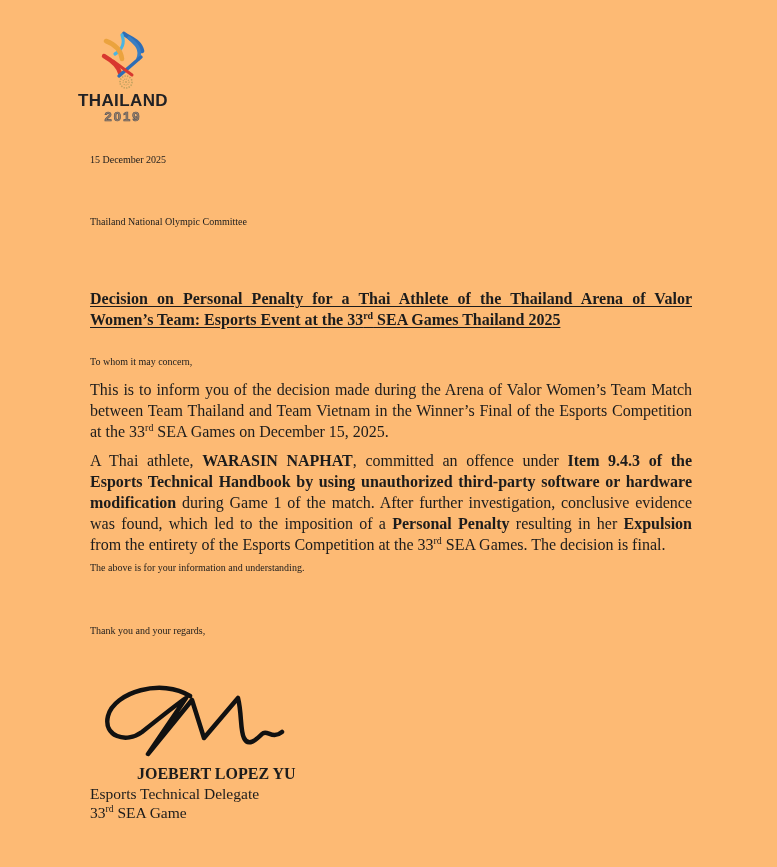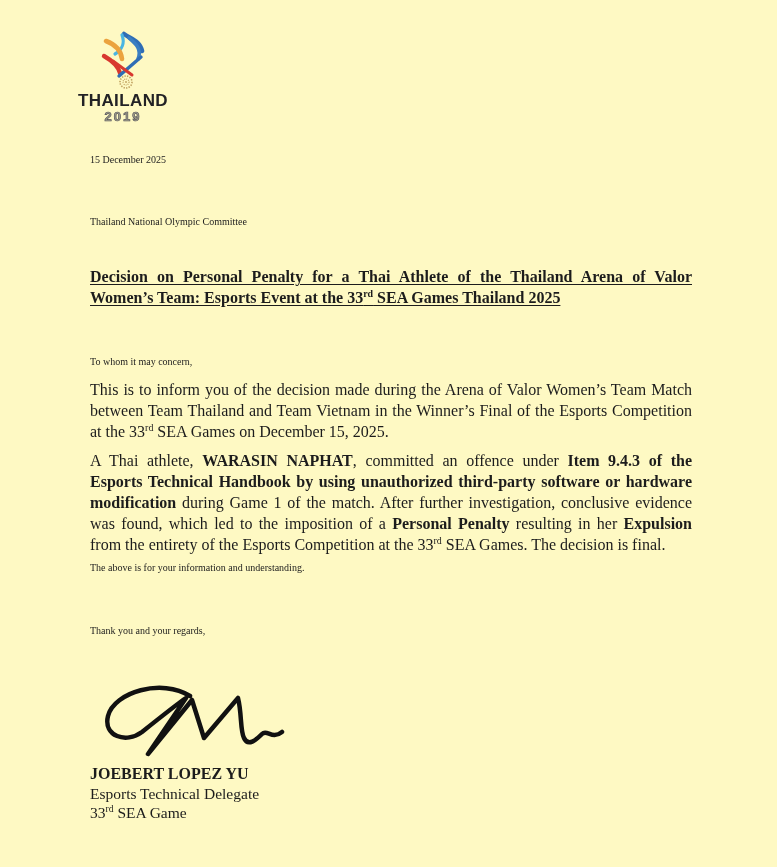--- a/index.html
+++ b/index.html
@@ -1,20 +1,20 @@
 <!DOCTYPE html>
 <html><head>
 <meta charset="utf-8">
 <style>
   html, body { margin: 0; padding: 0; background: #ffffff; }
   .page {
     position: relative;
     width: 777px;
     height: 867px;
-    background: #fef9c3;
+    background: #fdba74;
     font-family: "Liberation Serif", serif;
     color: #1c1c1c;
     overflow: hidden;
   }
   
   .logo {
     position: absolute;
     left: 75px;
     top: 31px;
     width: 96px;
@@ -53,21 +53,21 @@
     font-size: 16px;
     line-height: 21px;
     text-align: justify;
     margin: 0;
   }
   .b { font-weight: bold; margin-top: 48px; }
   sup { font-size: 0.62em; line-height: 0; vertical-align: super; }
   
   .signature { position: absolute; left: 92px; top: 674px; }
   .signer { position: absolute; left: 90px; top: 764px; line-height: 19.5px; }
-  .signer-name { font-weight: bold; font-size: 16px; }
+  .signer-name { font-weight: bold; font-size: 16px; margin-left: 47px; }
   .signer-role, .signer-org { font-size: 15.5px; }
 </style>
 </head>
 <body>
 
 <div class="page">
 
   <div class="logo">
     <svg class="logo-emblem" width="50" height="60" viewBox="0 0 50 60" fill="none">
       <g stroke-linecap="round" fill="none">
@@ -86,21 +86,21 @@
       </g>
     </svg>
     <div class="logo-wordmark">THAILAND</div>
     <div class="logo-year">2019</div>
   </div>
 
   <div class="abs line" style="top:149px">15 December 2025</div>
 
   <div class="abs line" style="top:211px">Thailand National Olympic Committee</div>
 
-  <div class="abs title" style="top:266px">
+  <div class="abs title" style="top:288px">
     <div class="jl">Decision on Personal Penalty for a Thai Athlete of the Thailand Arena of Valor</div>
     <div><span>Women’s Team: Esports Event at the 33</span><sup>rd</sup><span> SEA Games Thailand 2025</span></div>
   </div>
 
   <div class="abs line" style="top:351px">To whom it may concern,</div>
 
   <p class="abs para" style="top:379px"><span>This is to inform you of the decision made during the Arena of Valor Women’s Team Match between Team Thailand and Team Vietnam in the Winner’s Final of the Esports Competition at the 33</span><sup>rd</sup><span> SEA Games on December 15, 2025.</span></p>
 
   <p class="abs para" style="top:450px"><span>A Thai athlete, </span><span class="b">WARASIN NAPHAT</span><span>, committed an offence under </span><span class="b">Item 9.4.3 of the Esports Technical Handbook by using unauthorized third-party software or hardware modification</span><span> during Game 1 of the match. After further investigation, conclusive evidence was found, which led to the imposition of a </span><span class="b">Personal Penalty</span><span> resulting in her </span><span class="b">Expulsion</span><span> from the entirety of the Esports Competition at the 33</span><sup>rd</sup><span> SEA Games. The decision is final.</span></p>
 

